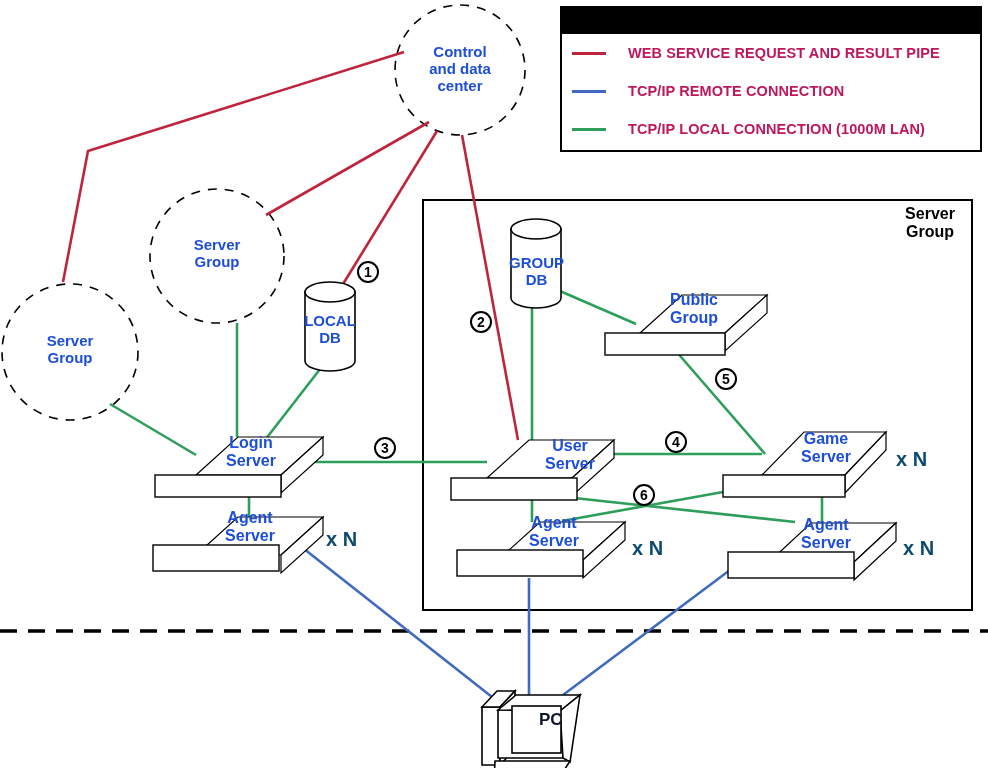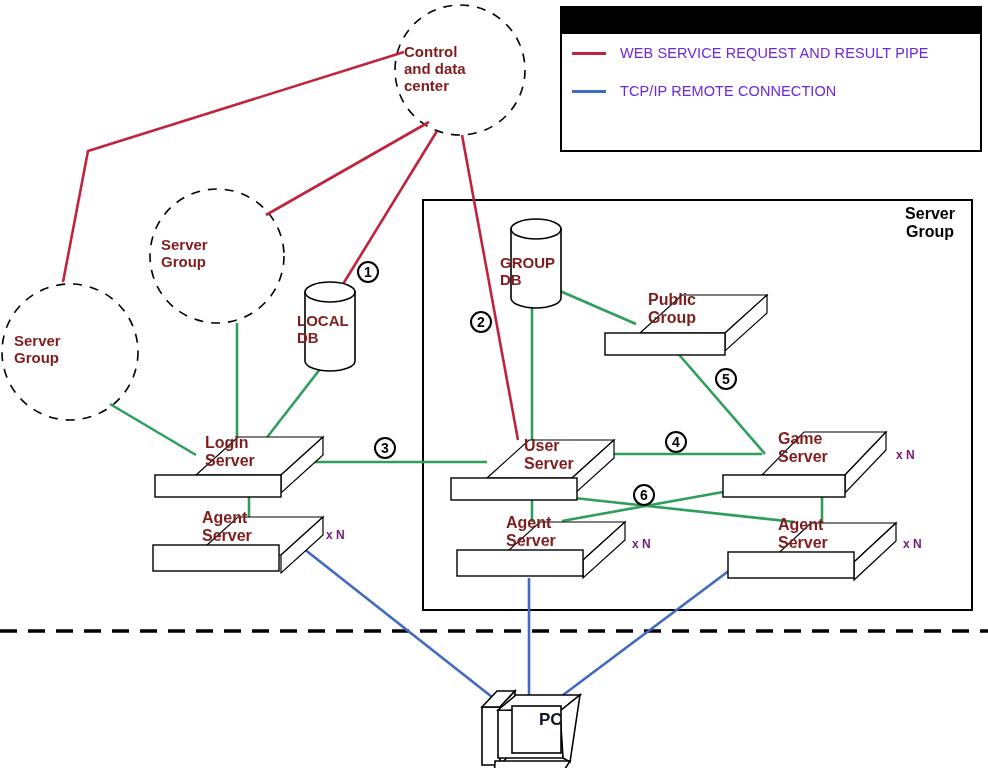--- a/index.html
+++ b/index.html
@@ -17,40 +17,40 @@
   }
   svg#wires {
     position: absolute;
     left: 0; top: 0;
     width: 988px;
     height: 768px;
   }
   .node-label {
     position: absolute;
     font-weight: bold;
-    color: #7f1d1d;
-    text-align: left;
+    color: #1d4ed8;
+    text-align: center;
     line-height: 1.12;
     white-space: pre-line;
     pointer-events: none;
   }
   .circle-label {
     font-size: 15px;
   }
   .server-label {
     font-size: 16px;
   }
   .db-label {
     font-size: 15px;
   }
   .xn-label {
     position: absolute;
     font-weight: bold;
-    font-size: 12px;
-    color: #701a75;
+    font-size: 20px;
+    color: #0c4a6e;
   }
   .group-title {
     position: absolute;
     font-weight: bold;
     font-size: 16px;
     color: #000000;
     text-align: center;
     line-height: 1.15;
     white-space: pre-line;
   }
@@ -71,24 +71,25 @@
     padding-left: 10px;
   }
   .legend-swatch {
     width: 34px;
     height: 0;
     border-top: 3px solid #000;
     margin-right: 14px;
     flex: none;
   }
   .legend-text {
-    font-weight: normal;
+    font-weight: bold;
     font-size: 14.5px;
-    color: #6d28d9;
+    color: #be185d;
     letter-spacing: 0.1px;
+    margin-left: 8px;
   }
   .num-badge {
     position: absolute;
     width: 22px;
     height: 22px;
     border: 2px solid #000000;
     border-radius: 50%;
     background: #ffffff;
     font-weight: bold;
     font-size: 14px;
@@ -274,15 +275,19 @@
   <div class="legend" style="left:560px; top:6px; width:422px; height:146px;">
     <div class="legend-head" style="height:26px;"></div>
     <div class="legend-row">
       <span class="legend-swatch" id="sw0" style="border-top-color: rgb(192, 36, 60);"></span>
       <span class="legend-text">WEB SERVICE REQUEST AND RESULT PIPE</span>
     </div>
     <div class="legend-row">
       <span class="legend-swatch" id="sw1" style="border-top-color: rgb(65, 105, 192);"></span>
       <span class="legend-text">TCP/IP REMOTE CONNECTION</span>
     </div>
+    <div class="legend-row">
+      <span class="legend-swatch" id="sw2" style="border-top-color: rgb(46, 158, 91);"></span>
+      <span class="legend-text">TCP/IP LOCAL CONNECTION (1000M LAN)</span>
+    </div>
   </div>
 
 </div>
 
 </body></html>

